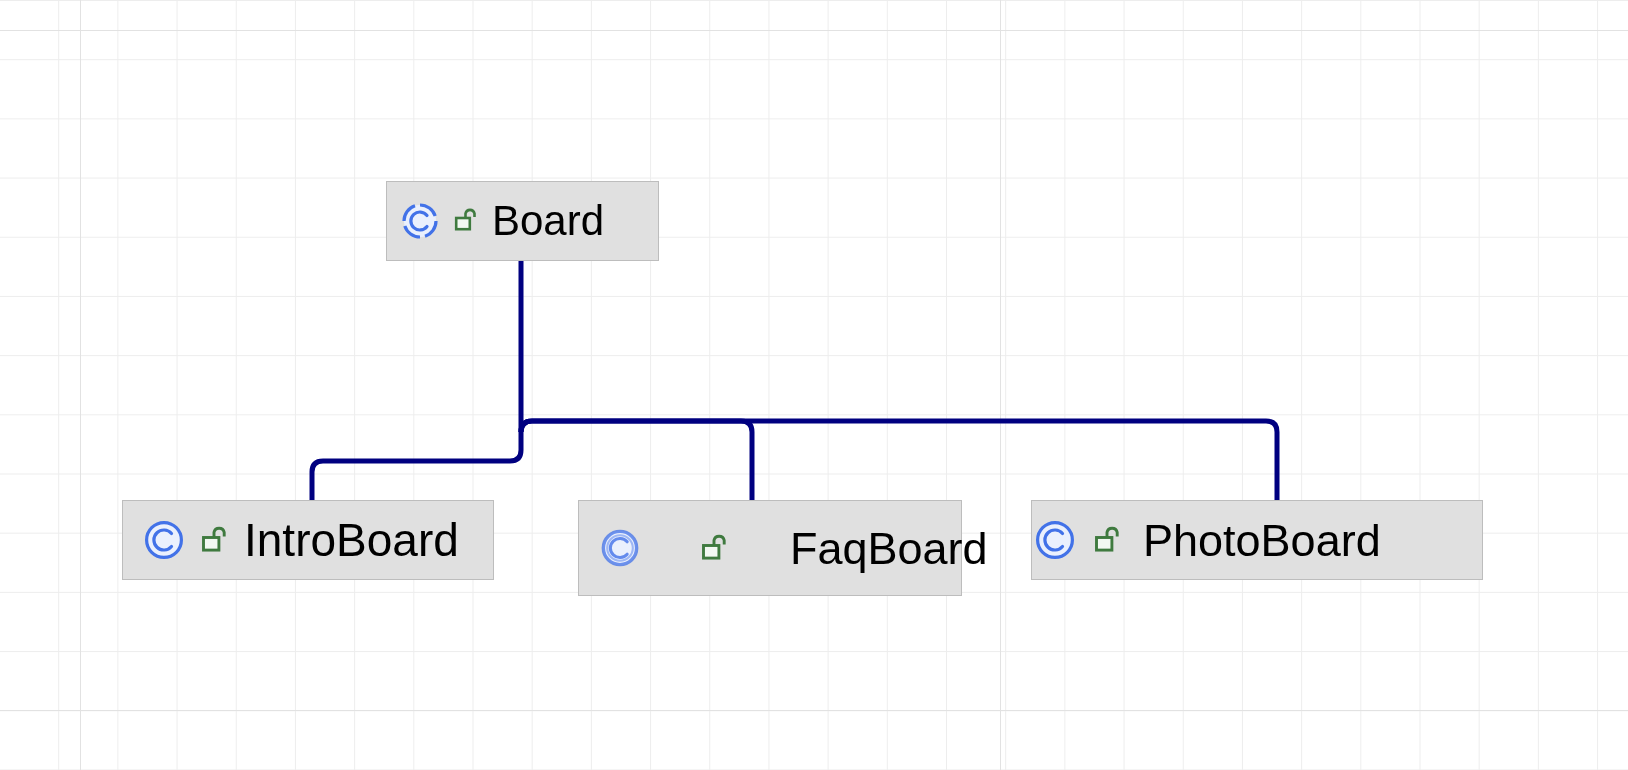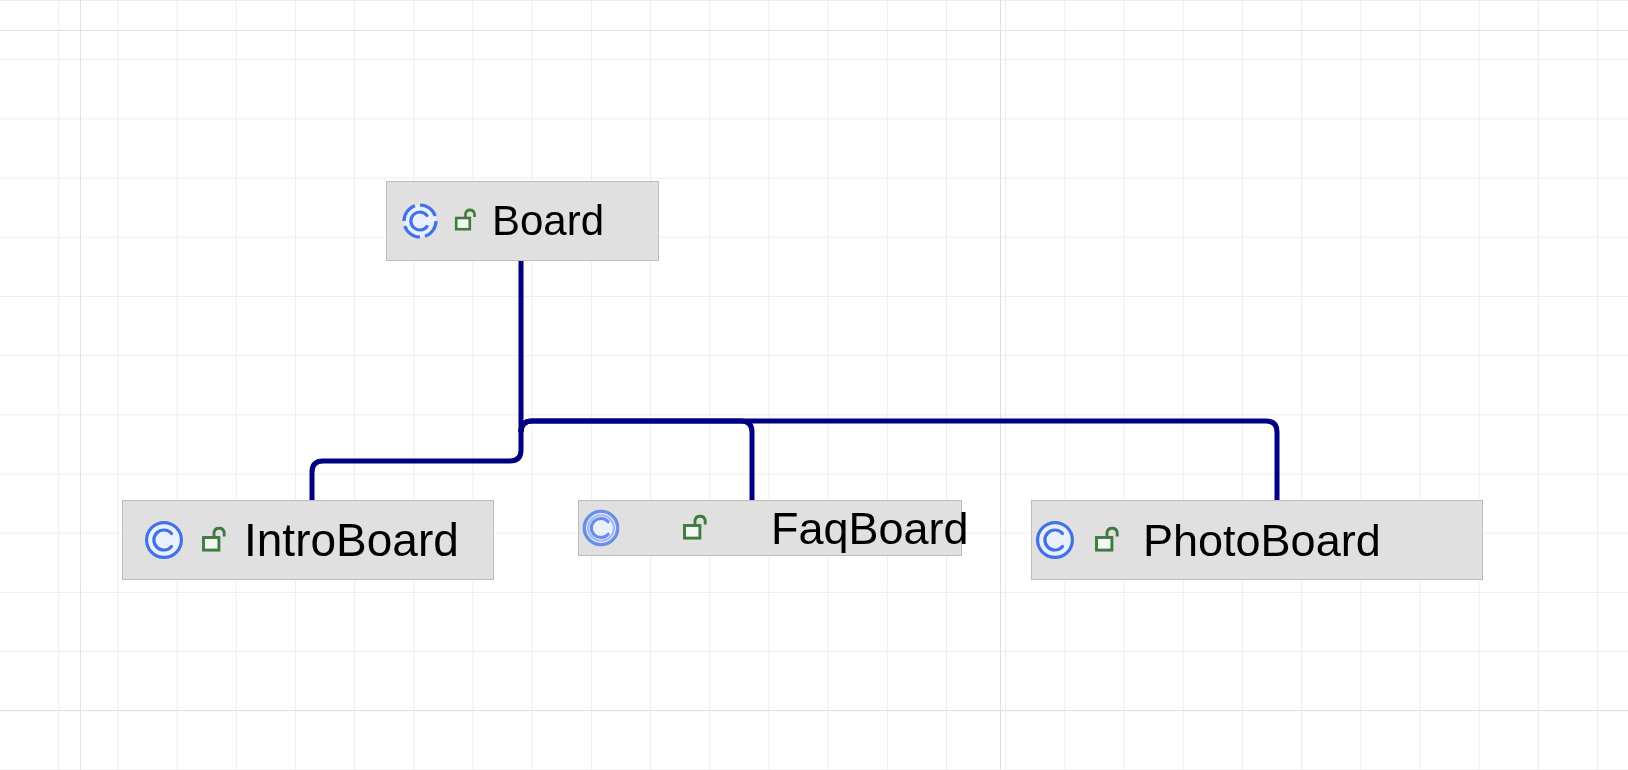--- a/index.html
+++ b/index.html
@@ -96,21 +96,22 @@
   }
   #node-introboard .node-icon-class { margin-right: 14px; }
   #node-introboard .node-icon-lock { margin-right: 16px; }
   #node-introboard .node-label { font-size: 46px; }
 
   
   #node-faqboard {
     left: 578px;
     top: 500px;
     width: 384px;
-    height: 56px;
+    height: 96px;
+    padding-left: 19px;
     gap: 44px;
   }
   #node-faqboard .node-icon-class { margin-right: 15px; }
   #node-faqboard .node-icon-lock { margin-right: 18px; }
   #node-faqboard .node-label { font-size: 45px; }
 
   
   #node-photoboard {
     left: 1031px;
     top: 500px;

